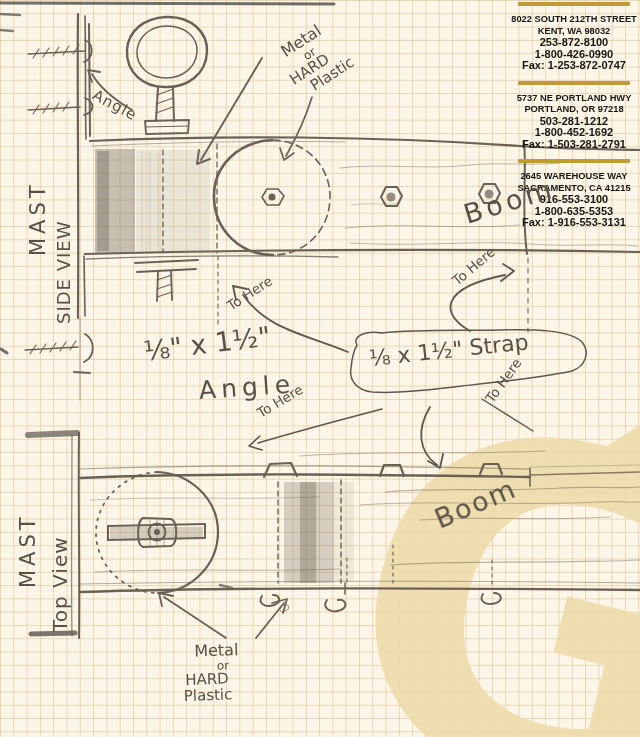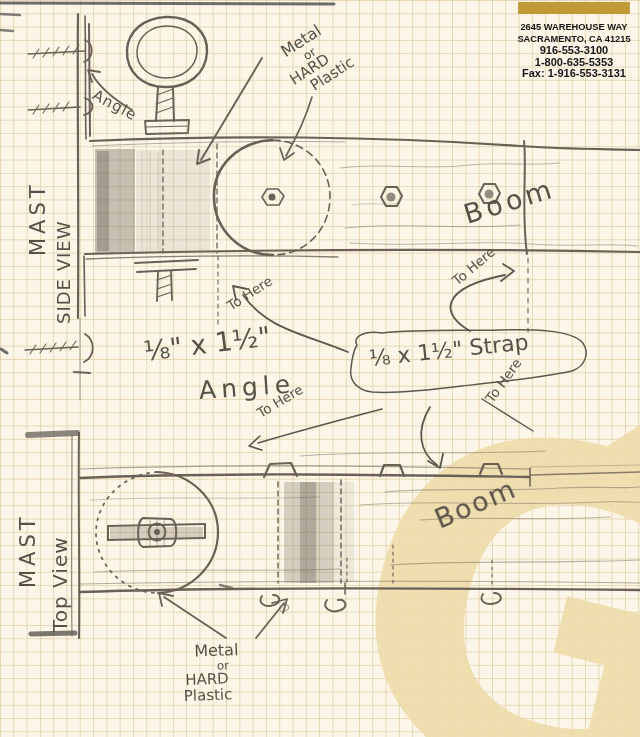--- a/index.html
+++ b/index.html
@@ -232,21 +232,35 @@
         <path d="M162,606 L159,593 L173,596"></path>
         <path d="M256,638 L284,603"></path>
         <path d="M272,603 L287,599 L283,613"></path>
         <path d="M283,605 c6,-2 8,4 2,6 c-5,2 -8,-3 -2,-6" stroke-width="1.2" opacity=".6"></path>
       </g>
     </g>
   </svg>
 
   <div class="addr">
     <div class="bar"></div>
+    <div class="blk">
+      <div class="l sm">8022 SOUTH 212TH STREET</div>
+      <div class="l sm">KENT, WA 98032</div>
+      <div class="l lg">253-872-8100</div>
+      <div class="l lg">1-800-426-0990</div>
+      <div class="l lg">Fax: 1-253-872-0747</div>
+    </div>
     <div class="bar"></div>
+    <div class="blk">
+      <div class="l sm">5737 NE PORTLAND HWY</div>
+      <div class="l sm">PORTLAND, OR 97218</div>
+      <div class="l lg">503-281-1212</div>
+      <div class="l lg">1-800-452-1692</div>
+      <div class="l lg">Fax: 1-503-281-2791</div>
+    </div>
     <div class="bar"></div>
     <div class="blk">
       <div class="l sm">2645 WAREHOUSE WAY</div>
       <div class="l sm">SACRAMENTO, CA 41215</div>
       <div class="l lg">916-553-3100</div>
       <div class="l lg">1-800-635-5353</div>
       <div class="l lg">Fax: 1-916-553-3131</div>
     </div>
   </div>
 

